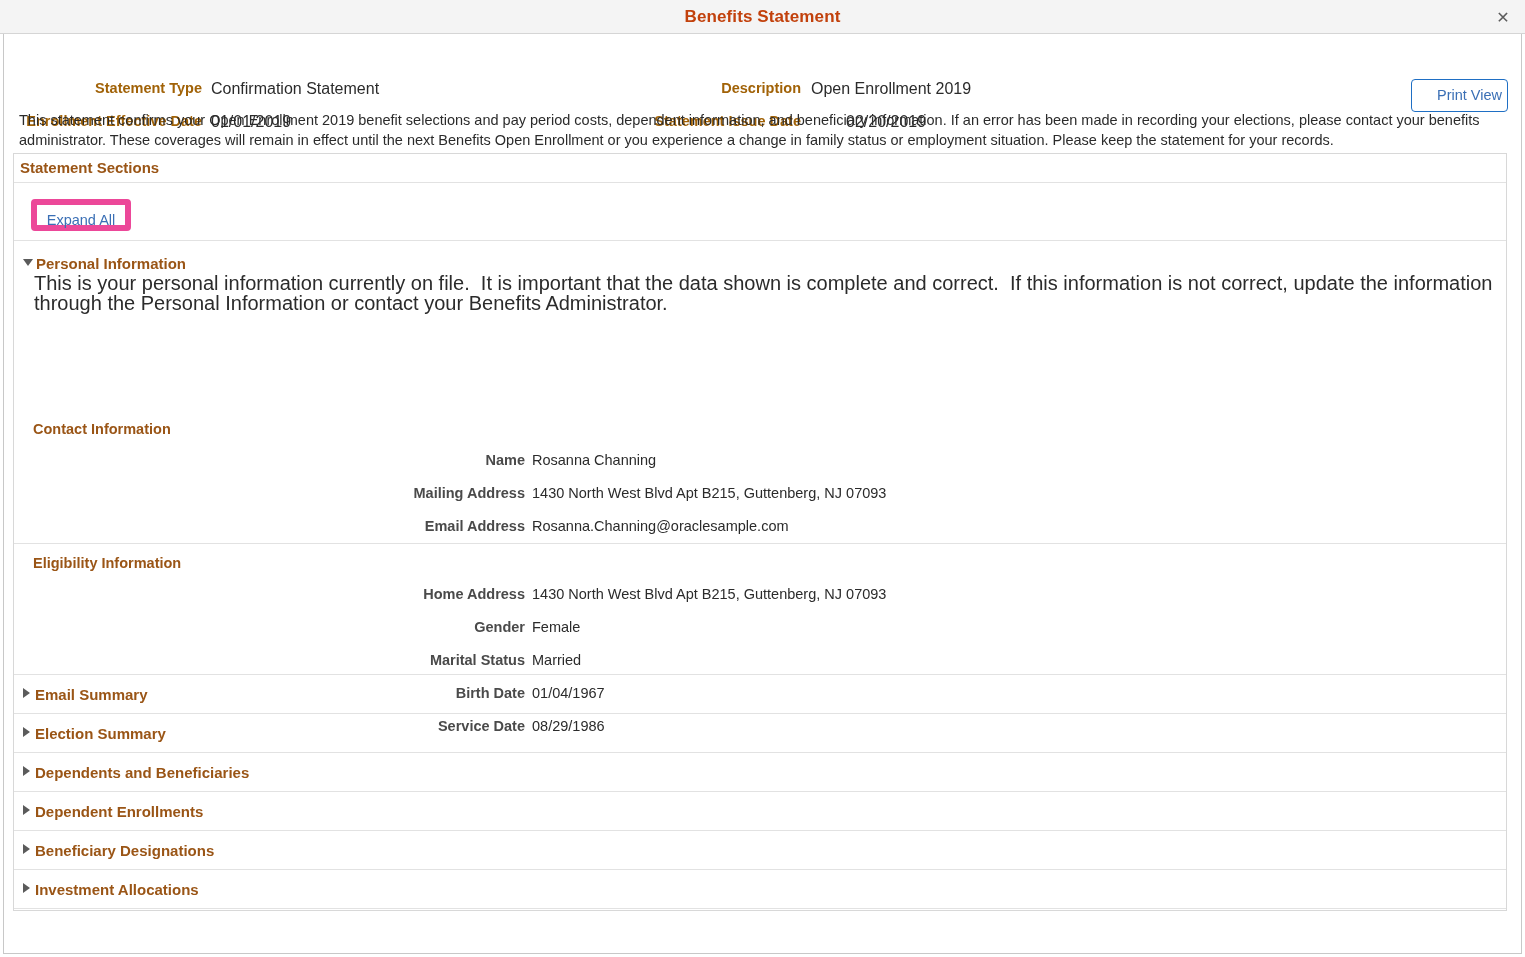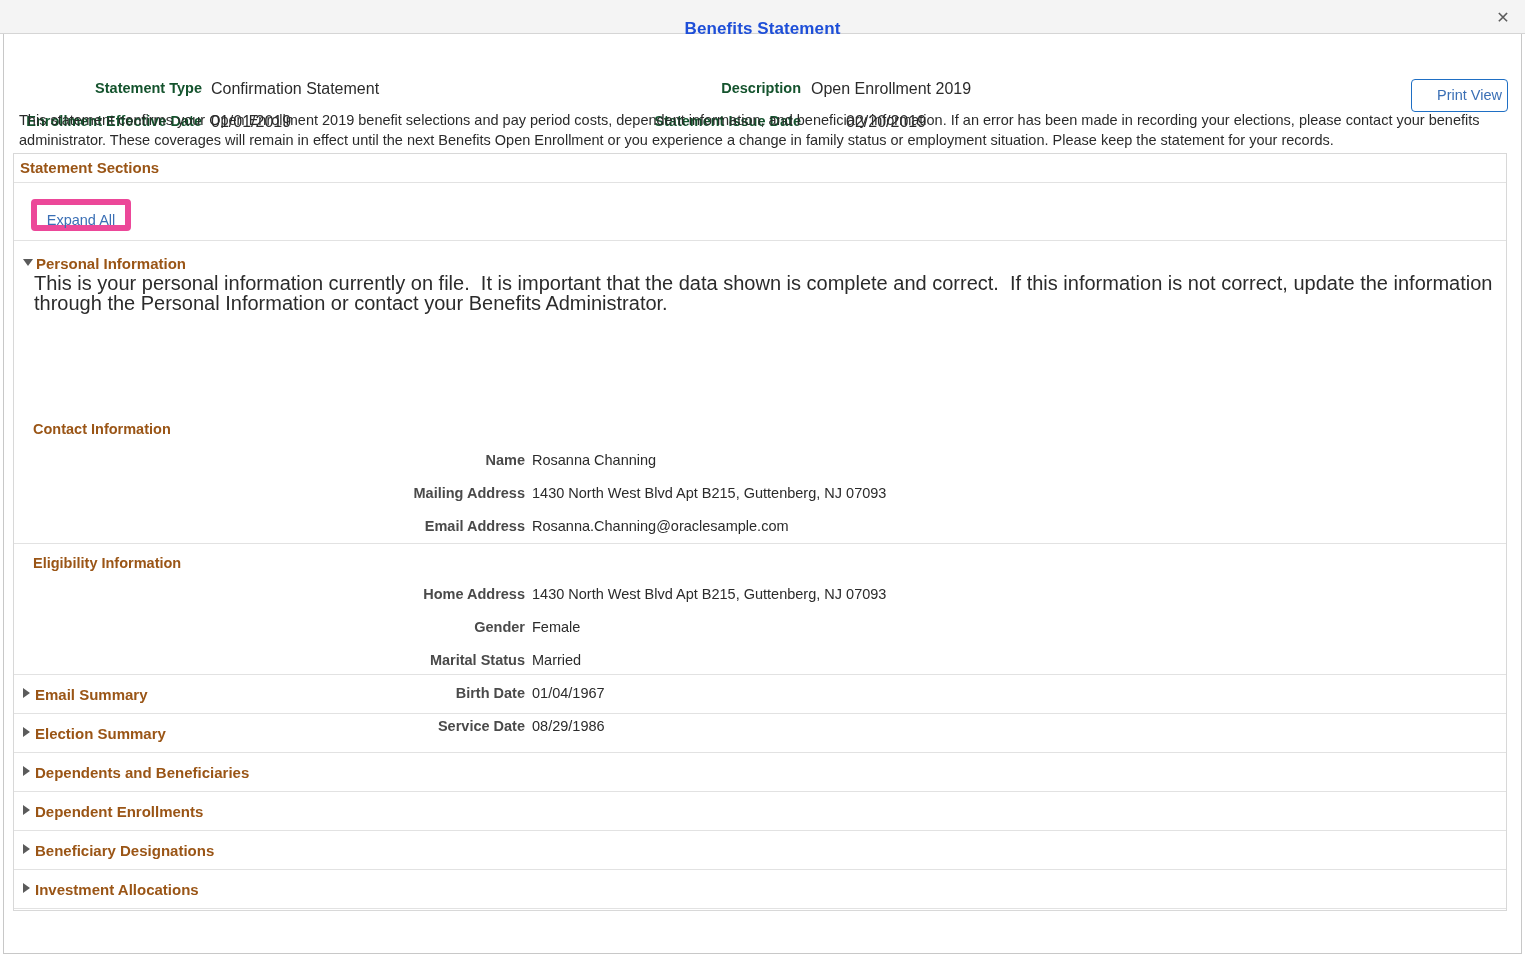--- a/index.html
+++ b/index.html
@@ -37,23 +37,22 @@
     background: #f4f4f4;
     border-bottom: 1px solid #d5d5d5;
   }
   .titlebar-title {
     position: absolute;
     left: 0; top: 7px;
     width: 1525px;
     text-align: center;
     font-size: 17px;
     font-weight: bold;
-    color: #1d4ed8;
+    color: #c2410c;
     letter-spacing: 0.1px;
-    margin-top: 12px;
   }
   .close-btn {
     position: absolute;
     right: 12px;
     top: 8px;
     width: 20px;
     height: 20px;
     line-height: 20px;
     text-align: center;
     font-size: 16px;
@@ -67,21 +66,21 @@
     position: absolute;
     left: 0;
     top: 34px;
     width: 1525px;
     height: 66px;
   }
   .fld-label {
     position: absolute;
     font-weight: bold;
     font-size: 14.5px;
-    color: #14532d;
+    color: #a16207;
     text-align: right;
     white-space: nowrap;
   }
   .fld-value {
     position: absolute;
     font-size: 16px;
     color: #2b2b2b;
     white-space: nowrap;
   }
   

